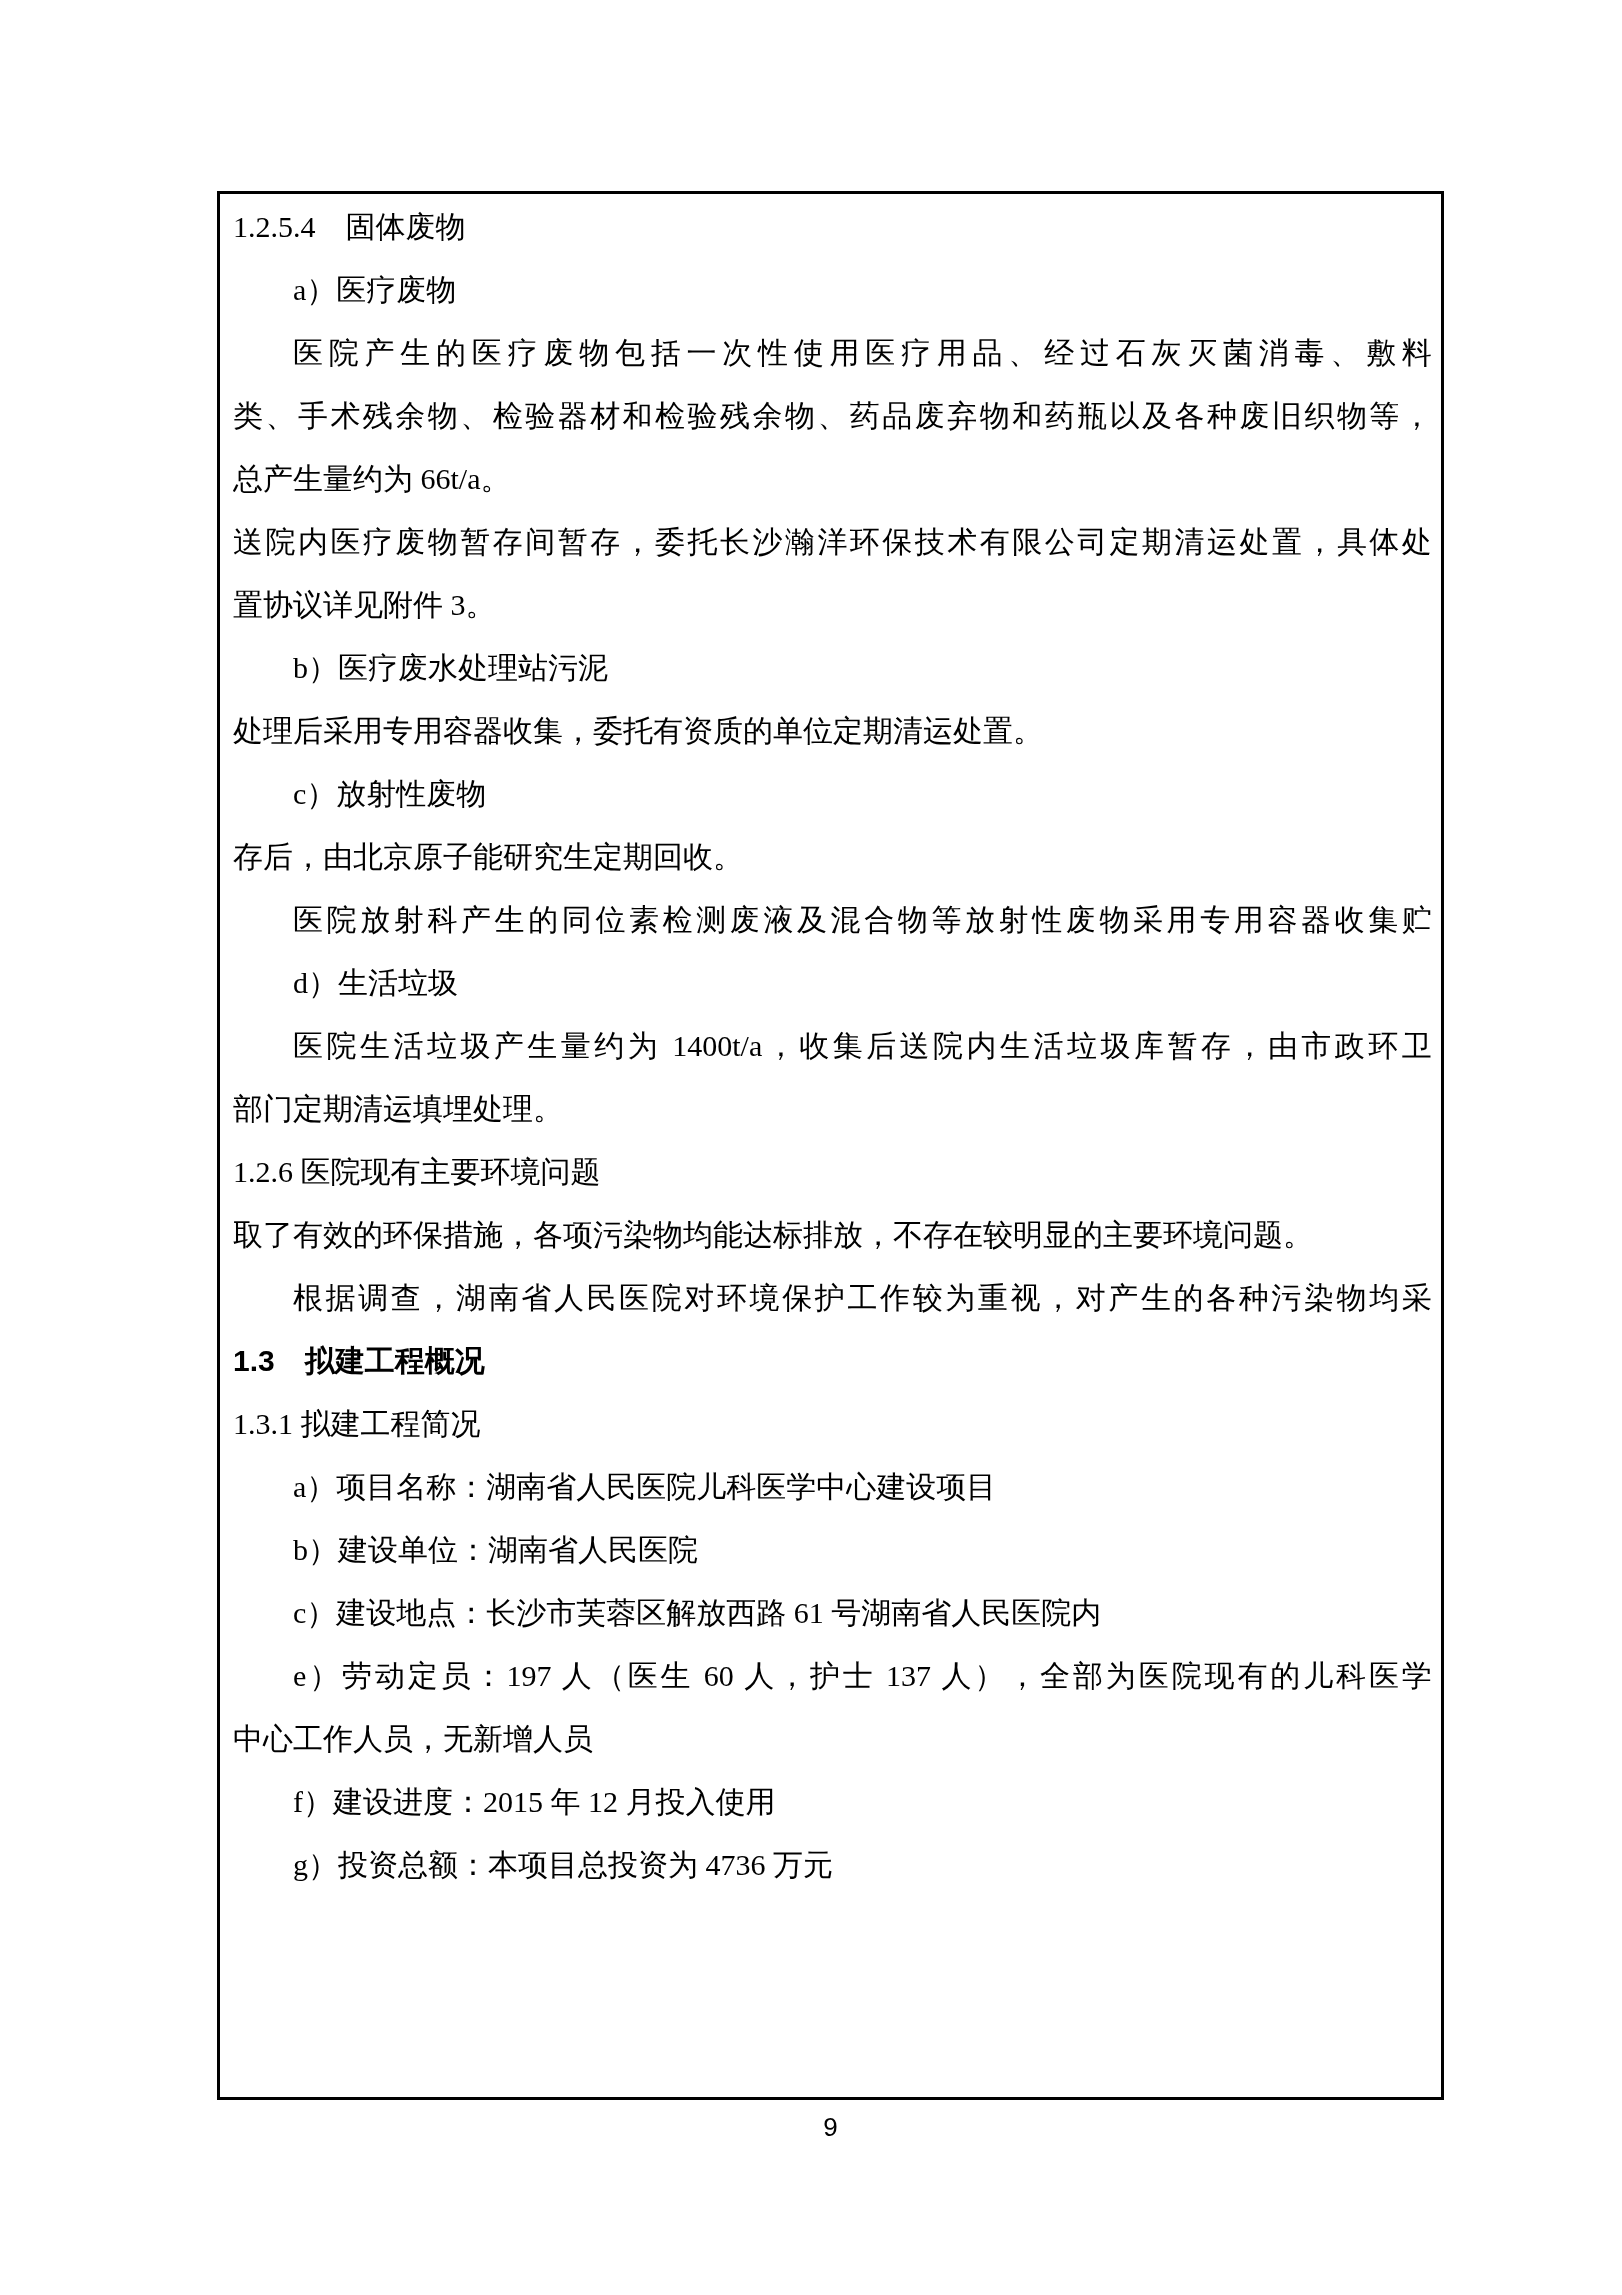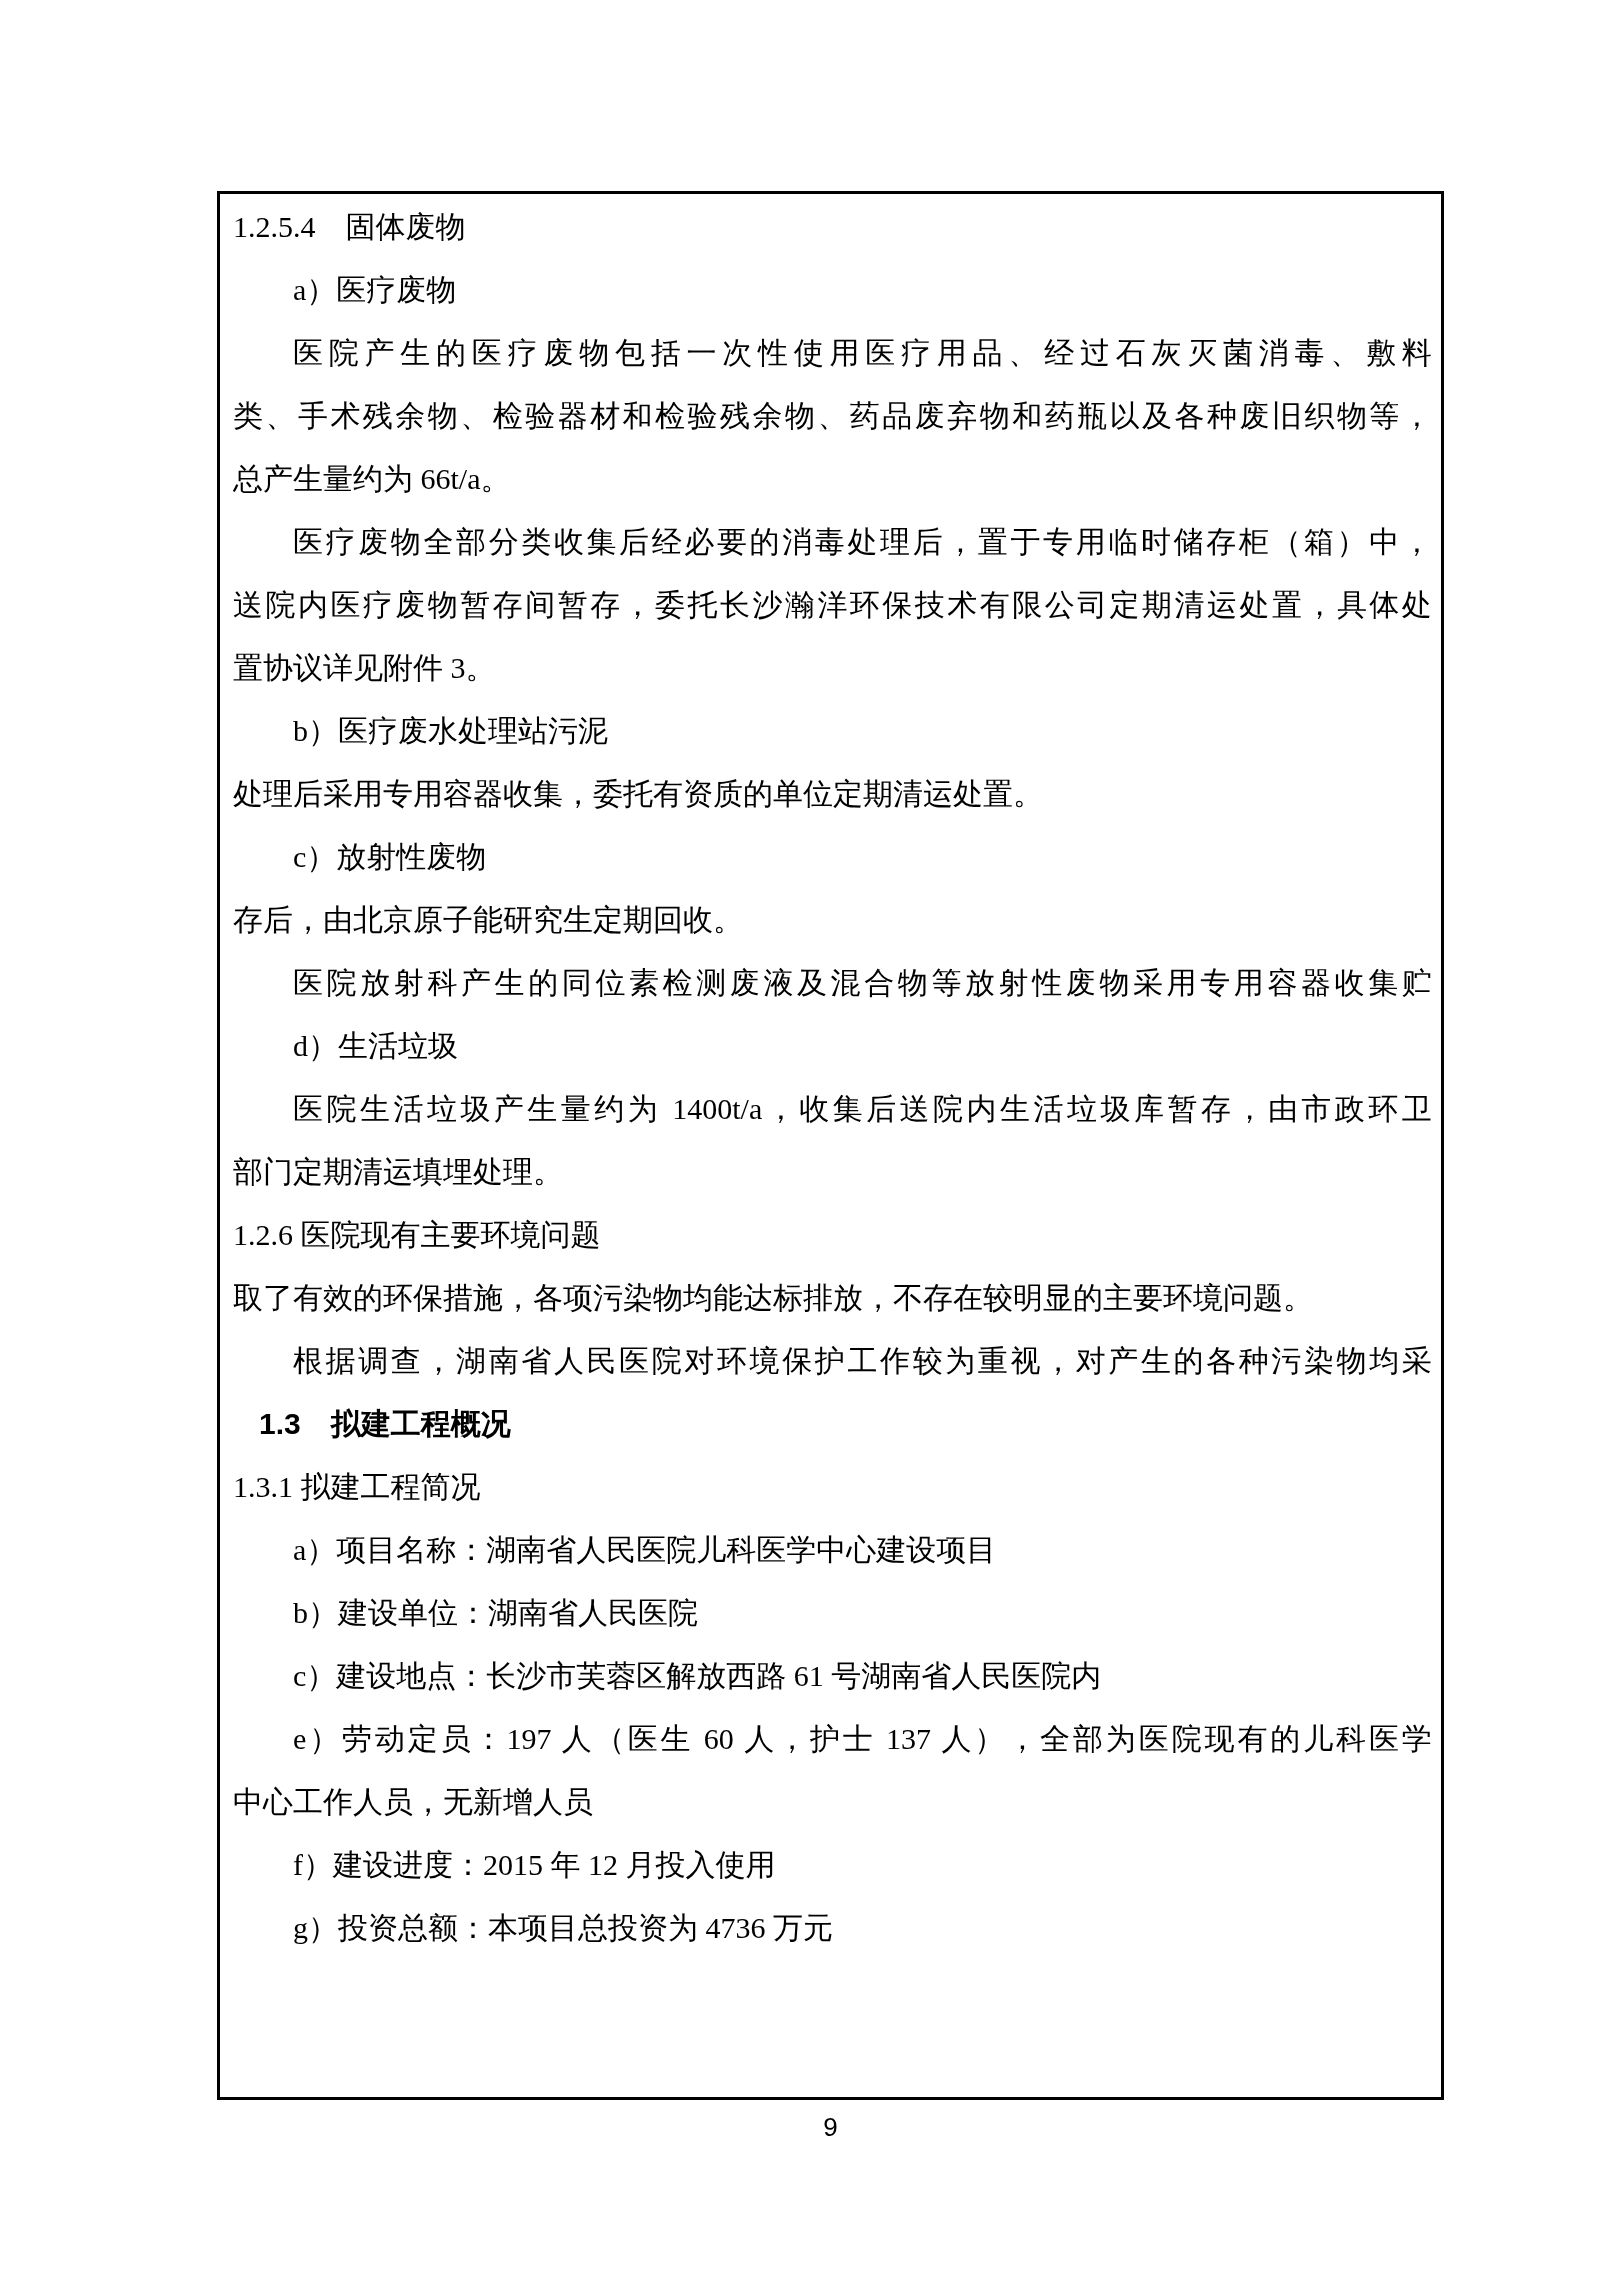--- a/index.html
+++ b/index.html
@@ -34,21 +34,20 @@
   .line.stretch{
     text-align:justify;
     text-align-last:justify;
   }
   .line.indent{
     text-indent:60px;
   }
   .line.bold{
     font-weight:700;
     font-family:"Liberation Sans","DejaVu Sans",sans-serif;
-    margin-left:26px;
   }
   .page-number{
     position:absolute;
     left:217px;
     top:2108px;
     width:1227px;
     text-align:center;
     font-size:26px;
     line-height:39px;
     font-family:"Liberation Sans","DejaVu Sans",sans-serif;
@@ -58,21 +57,20 @@
 </head>
 <body>
 
 <div class="page">
   <div class="doc-box">
       <div class="line heading">1.2.5.4　固体废物</div>
       <div class="line item indent">a）医疗废物</div>
       <div class="line para indent stretch">医院产生的医疗废物包括一次性使用医疗用品、经过石灰灭菌消毒、敷料</div>
       <div class="line para stretch">类、手术残余物、检验器材和检验残余物、药品废弃物和药瓶以及各种废旧织物等，</div>
       <div class="line para">总产生量约为 66t/a。</div>
-      <div class="line para indent stretch">医疗废物全部分类收集后经必要的消毒处理后，置于专用临时储存柜（箱）中，</div>
       <div class="line para stretch">送院内医疗废物暂存间暂存，委托长沙瀚洋环保技术有限公司定期清运处置，具体处</div>
       <div class="line para">置协议详见附件 3。</div>
       <div class="line item indent">b）医疗废水处理站污泥</div>
       <div class="line para">处理后采用专用容器收集，委托有资质的单位定期清运处置。</div>
       <div class="line item indent">c）放射性废物</div>
       <div class="line para">存后，由北京原子能研究生定期回收。</div>
       <div class="line para indent stretch">医院放射科产生的同位素检测废液及混合物等放射性废物采用专用容器收集贮</div>
       <div class="line item indent">d）生活垃圾</div>
       <div class="line para indent stretch">医院生活垃圾产生量约为 1400t/a，收集后送院内生活垃圾库暂存，由市政环卫</div>
       <div class="line para">部门定期清运填埋处理。</div>

